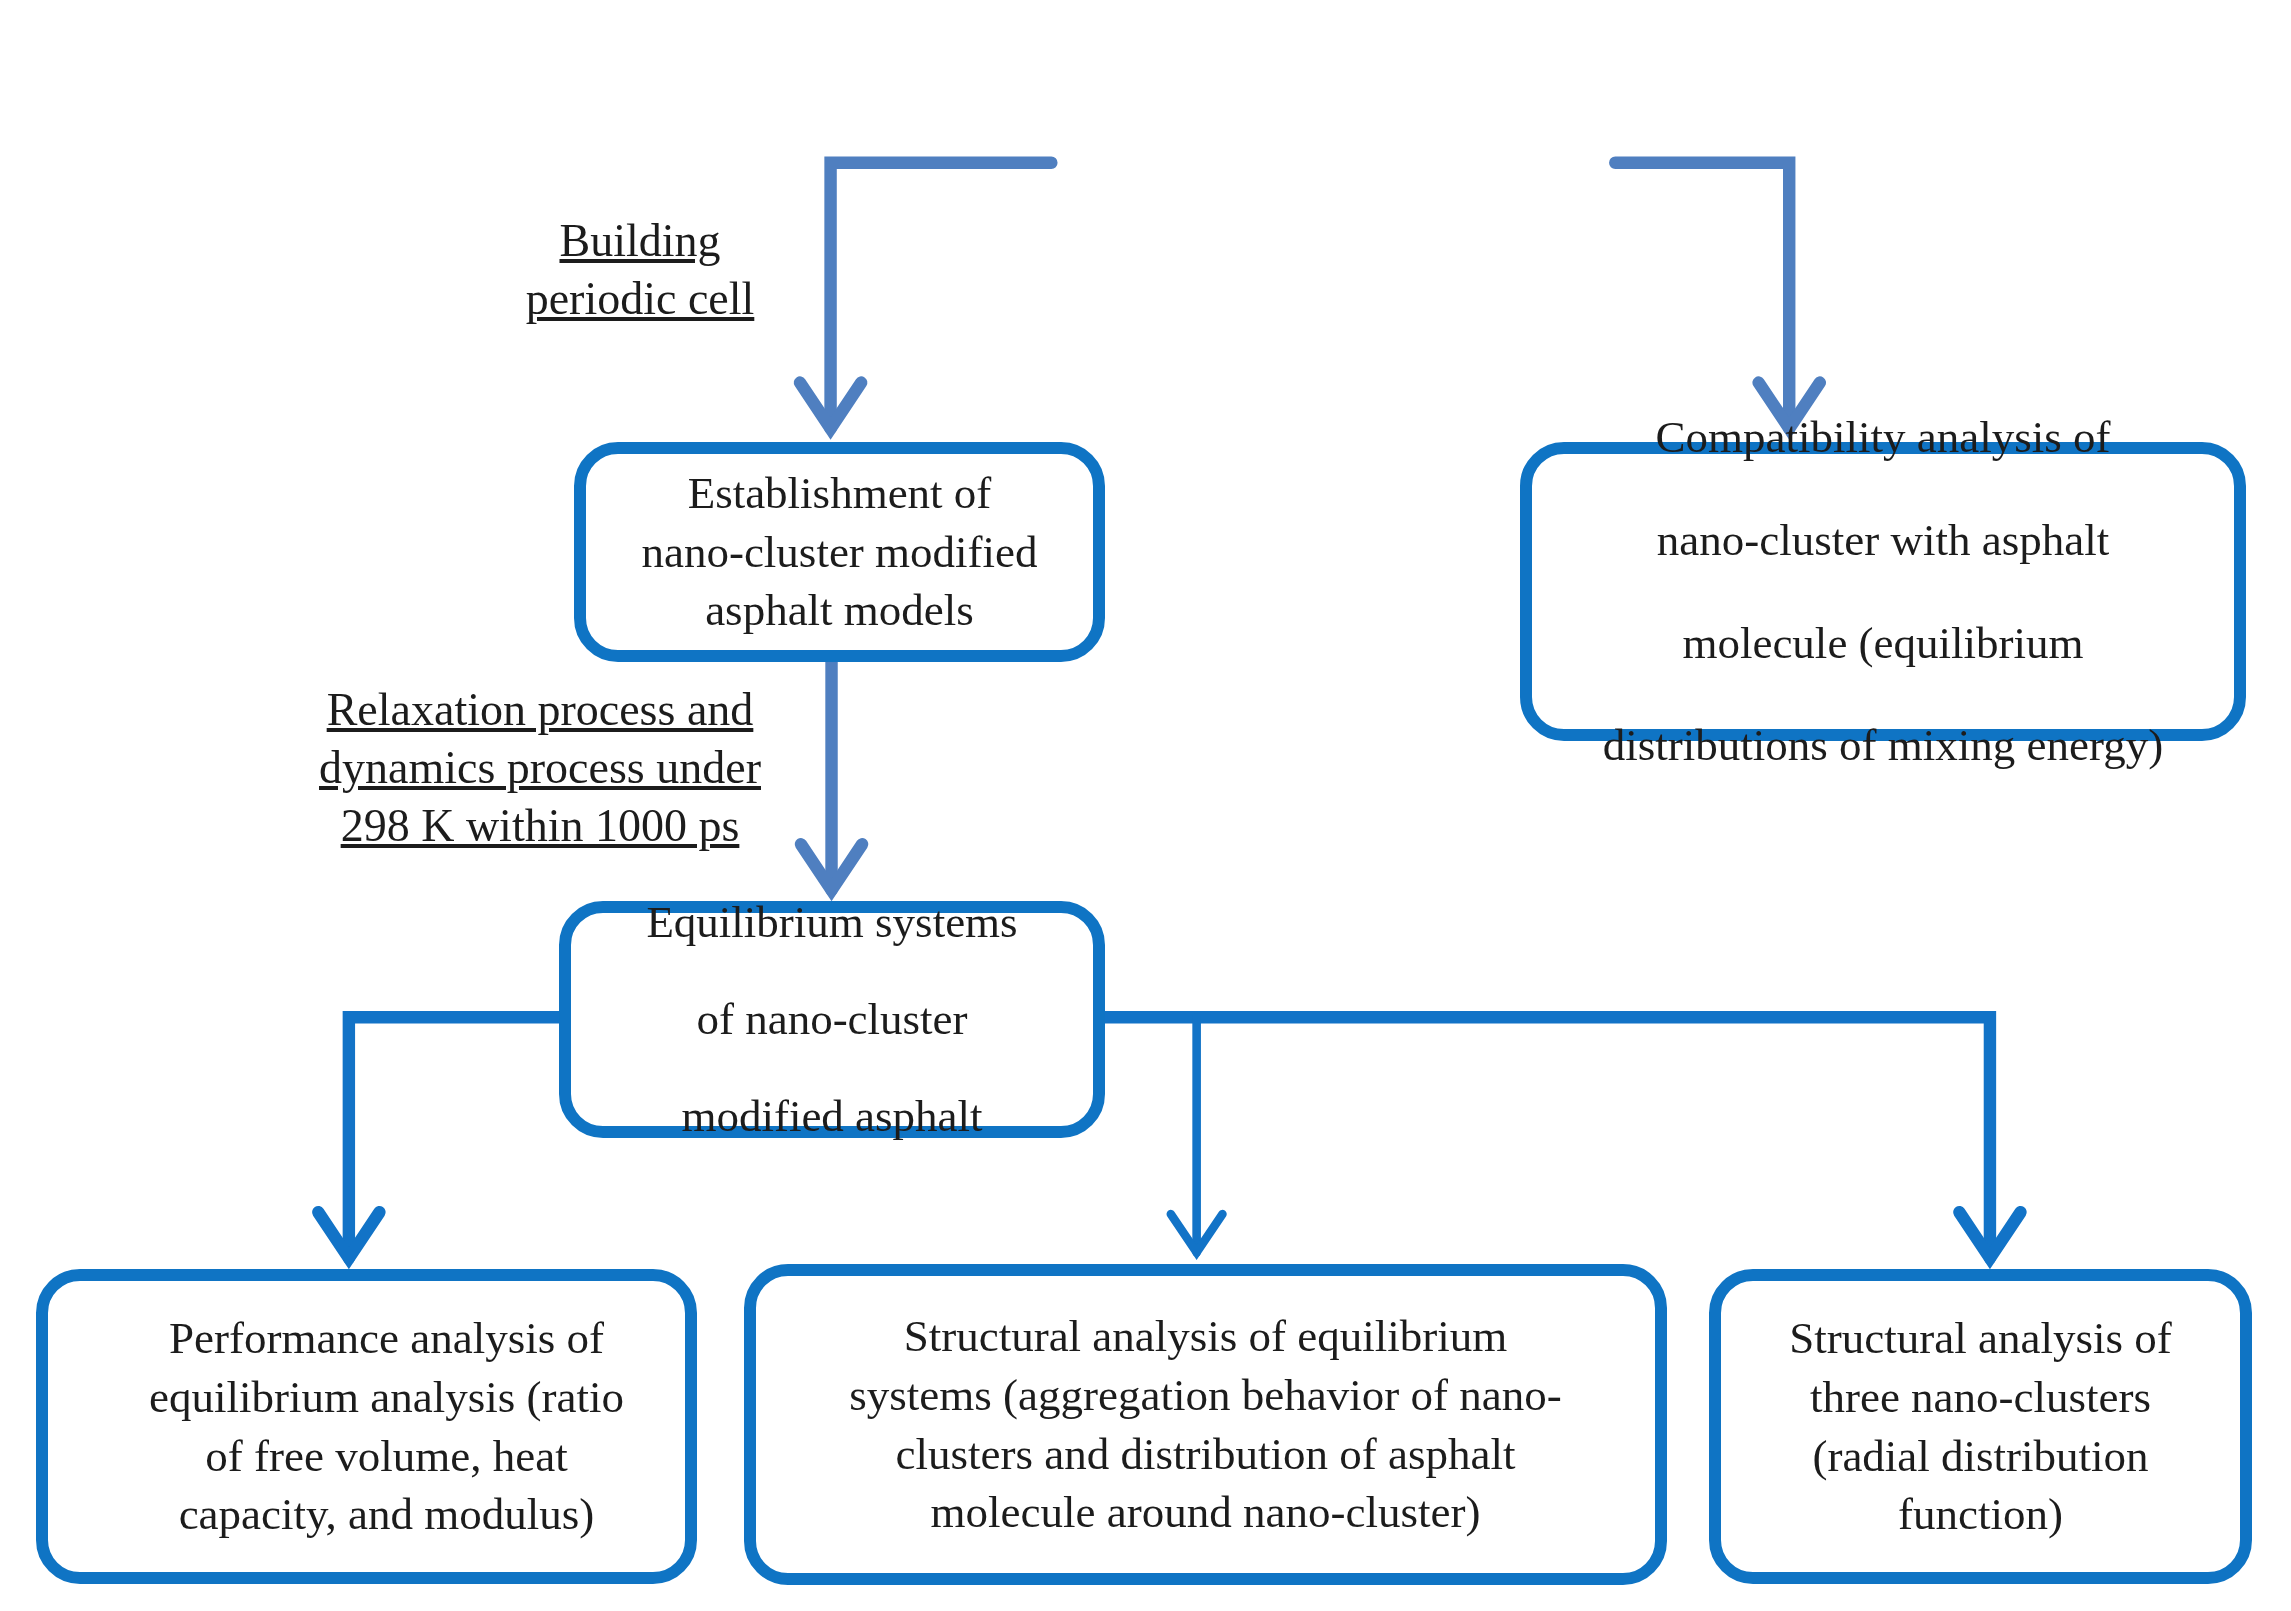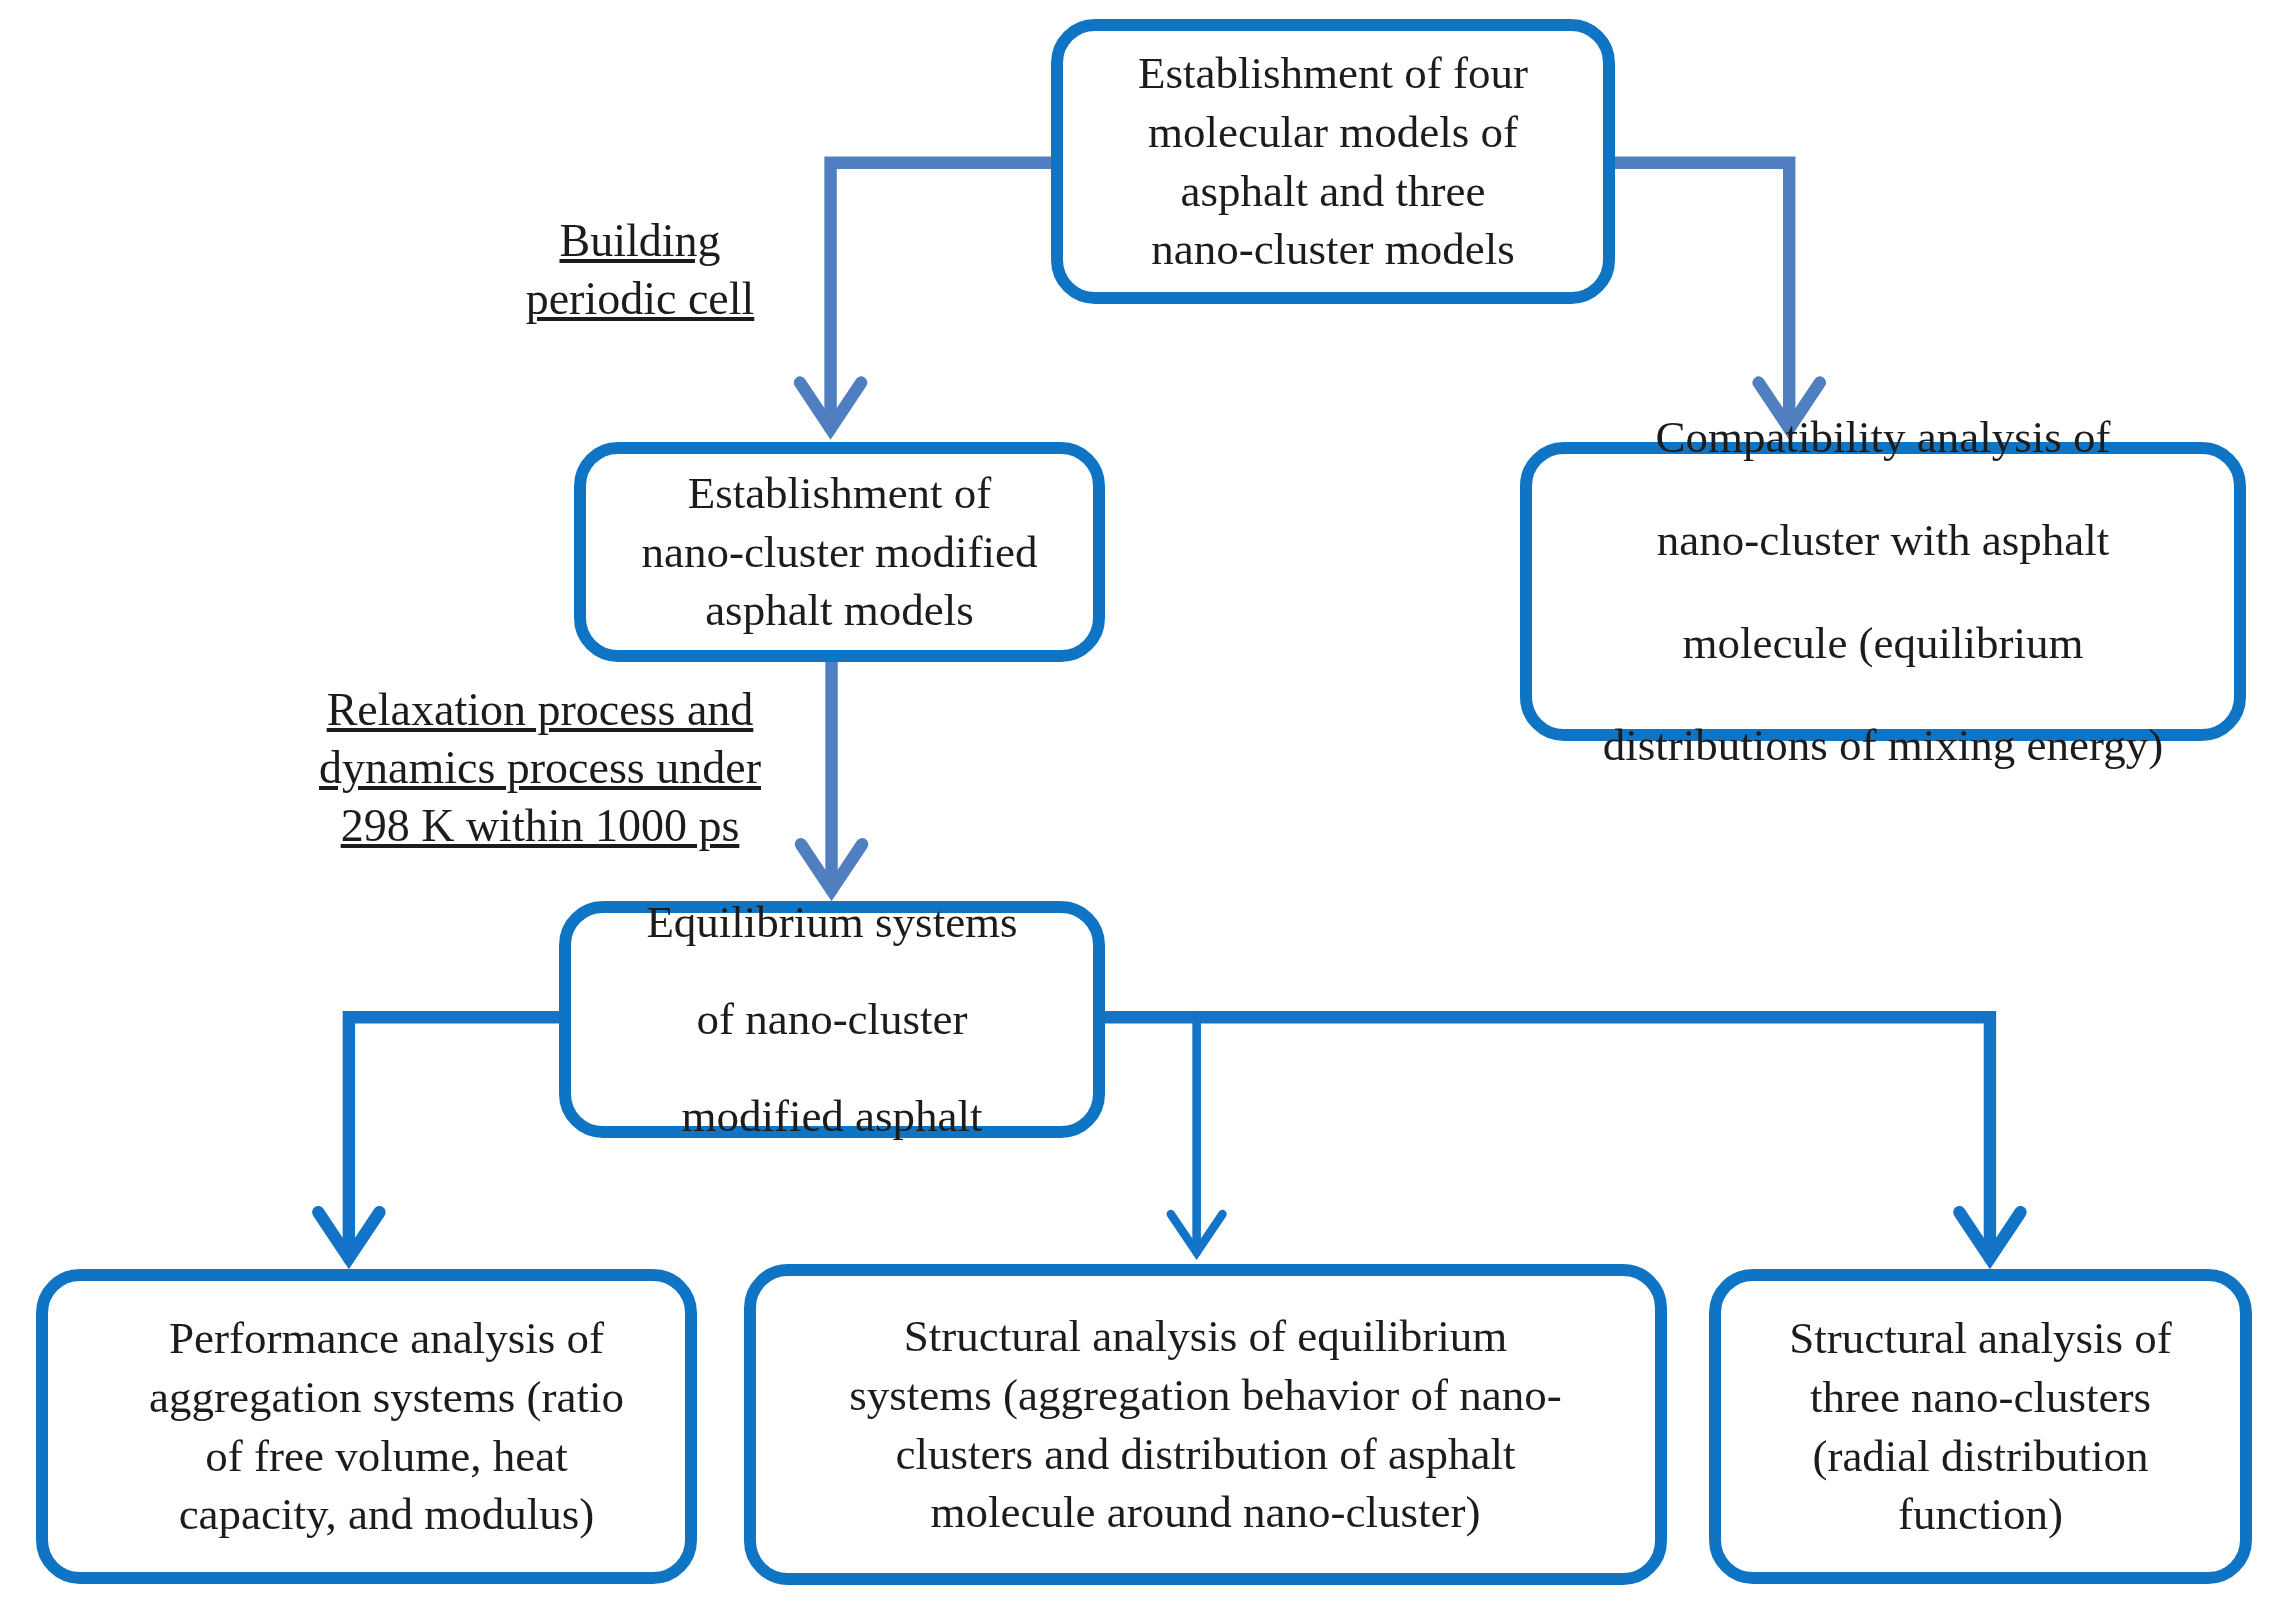--- a/index.html
+++ b/index.html
@@ -75,26 +75,20 @@
     <g stroke="var(--connector_bottom)" fill="none" stroke-width="13" stroke-linecap="round" stroke-linejoin="miter">
       <path d="M585 1064 H365 V1316"></path>
       <path d="M333 1268 L365 1316 L397 1268"></path>
       <path d="M1156 1064 H2082 V1316"></path>
       <path d="M2050 1268 L2082 1316 L2114 1268"></path>
       <path d="M1252 1064 V1310" stroke-width="9"></path>
       <path d="M1225 1270 L1252 1310 L1279 1270" stroke-width="9"></path>
     </g>
   </svg>
 
-  <div class="flow-box" id="box-top">
-    <span>Establishment of four</span>
-    <span>molecular models of</span>
-    <span>asphalt and three</span>
-    <span>nano-cluster models</span>
-  </div>
 
   <div class="flow-box" id="box-est">
     <span>Establishment of</span>
     <span>nano-cluster modified</span>
     <span>asphalt models</span>
   </div>
 
   <div class="flow-box" id="box-compat">
     <span>Compatibility analysis of</span>
     <span>nano-cluster with asphalt</span>
@@ -103,21 +97,21 @@
   </div>
 
   <div class="flow-box" id="box-equil">
     <span>Equilibrium systems</span>
     <span>of nano-cluster</span>
     <span>modified asphalt</span>
   </div>
 
   <div class="flow-box" id="box-perf">
     <span>Performance analysis of</span>
-    <span>aggregation systems (ratio</span>
+    <span>equilibrium analysis (ratio</span>
     <span>of free volume, heat</span>
     <span>capacity, and modulus)</span>
   </div>
 
   <div class="flow-box" id="box-structeq">
     <span>Structural analysis of equilibrium</span>
     <span>systems (aggregation behavior of nano-</span>
     <span>clusters and distribution of asphalt</span>
     <span>molecule around nano-cluster)</span>
   </div>

